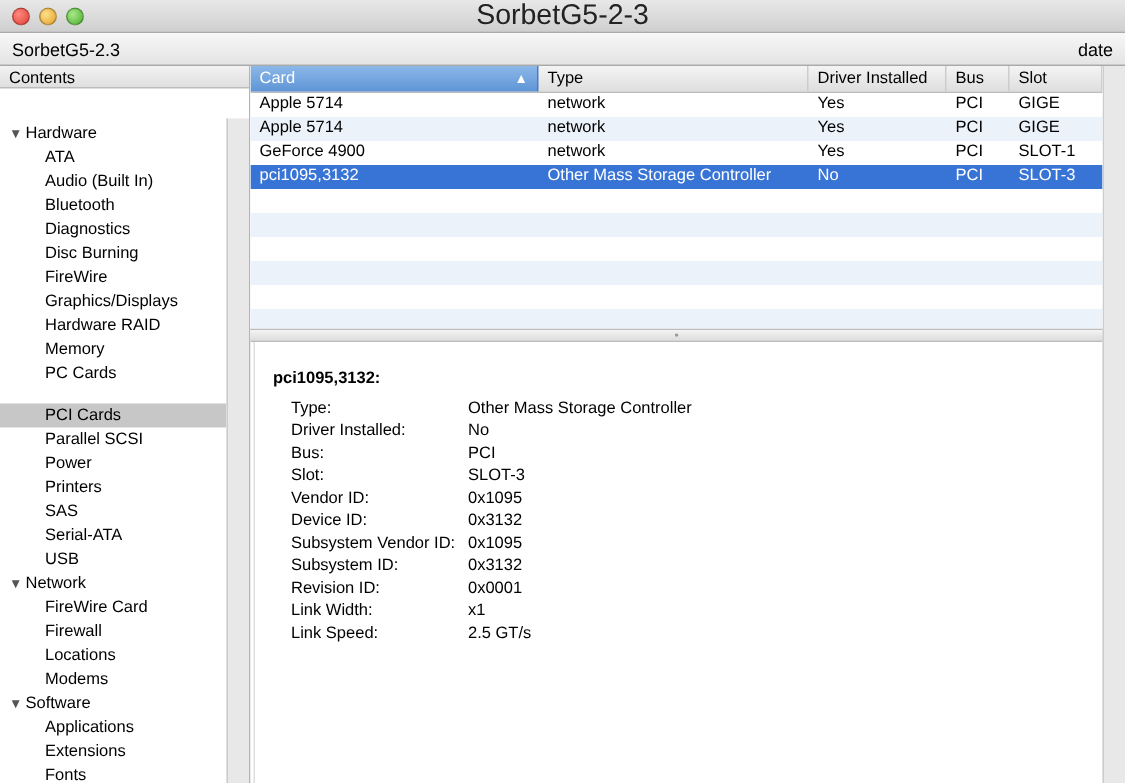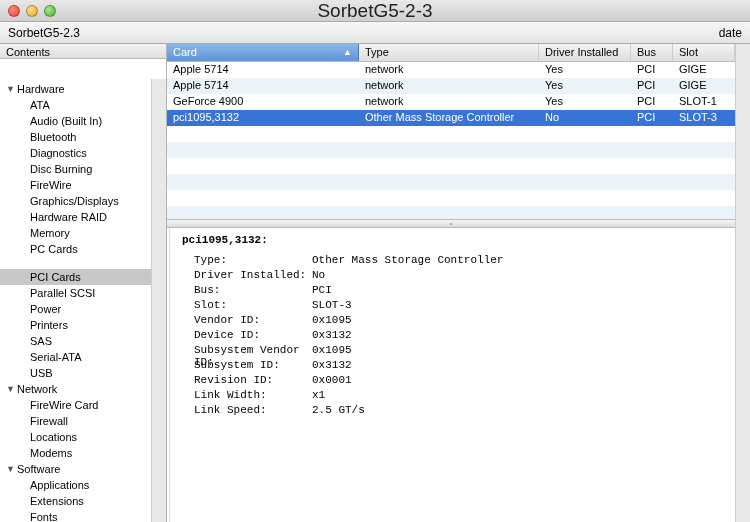--- a/index.html
+++ b/index.html
@@ -157,26 +157,25 @@
   background: linear-gradient(#f4f4f4,#dcdcdc);
   border-bottom: 1px solid #bbb;
   display:flex;
   align-items:center;
   justify-content:center;
   color:#999;
   font-size:8px;
 }
 .detail {
   flex: 1;
-  padding: 6px 12px;
+  padding: 18px 12px;
   font-size: 11px;
   overflow: auto;
   border-left: 1px solid #ddd;
   margin-left: 2px;
-  font-family: Liberation Mono, monospace;
 }
 .detail h4 {
   font-size: 11px;
   font-weight: bold;
   margin-bottom: 8px;
 }
 .kv {
   display: flex;
   height: 15px;
 }

